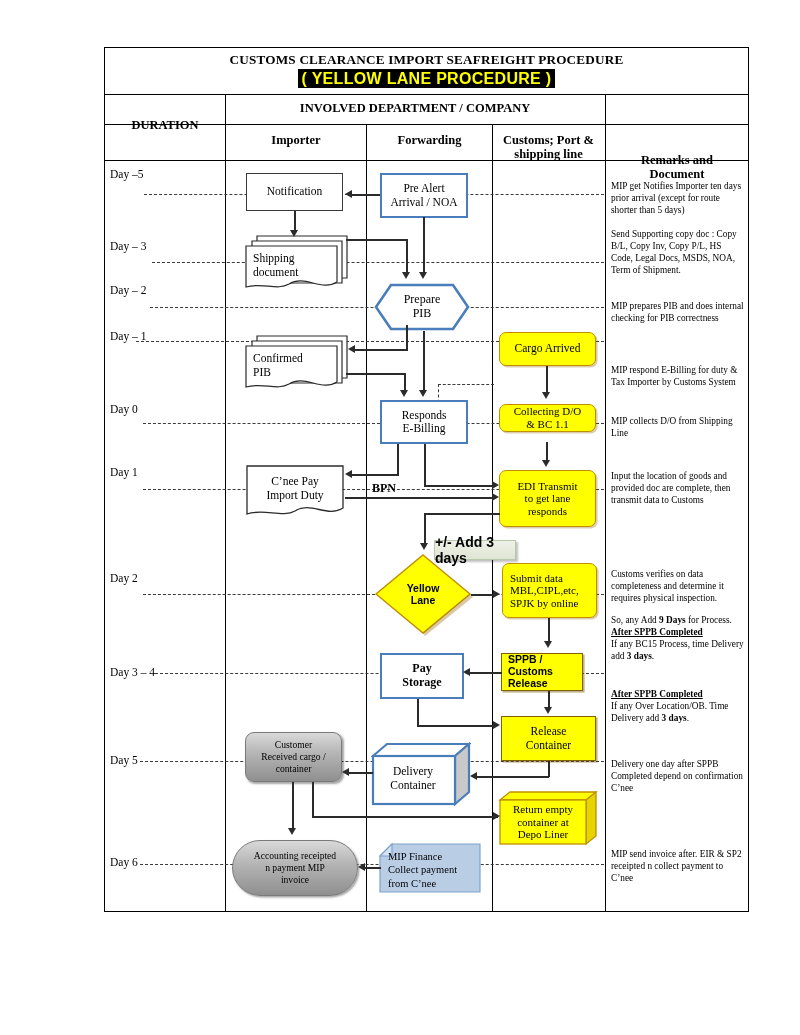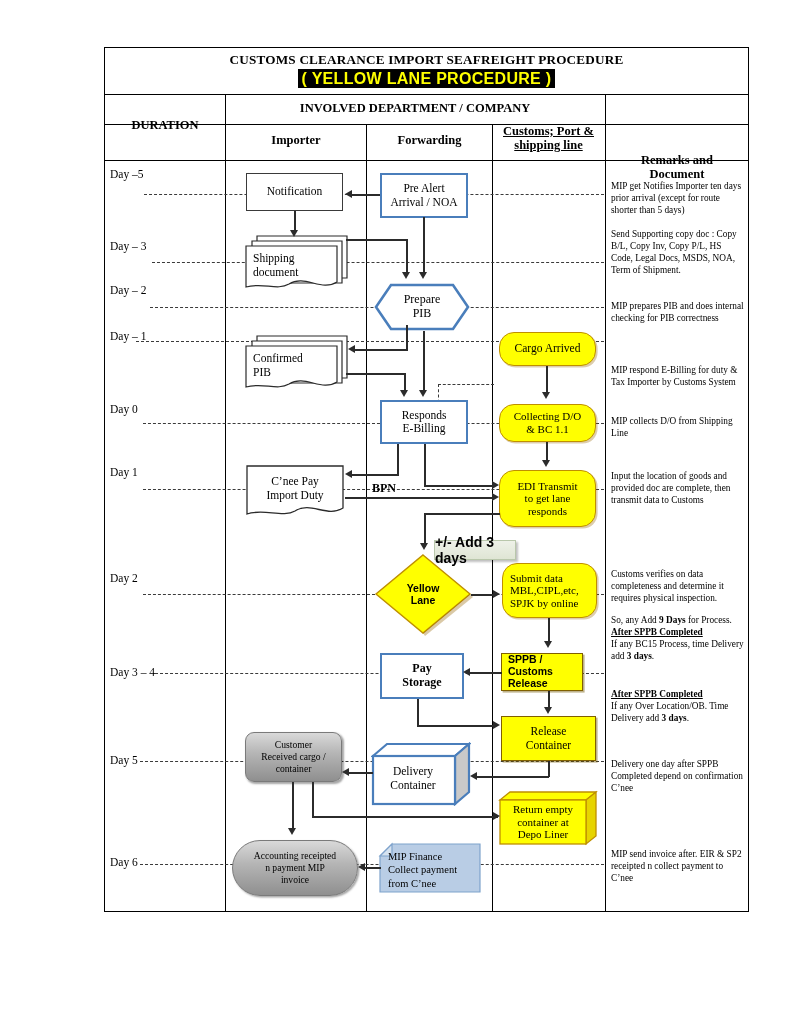--- a/index.html
+++ b/index.html
@@ -32,21 +32,21 @@
   
   .node{position:absolute;box-sizing:border-box;display:flex;align-items:center;justify-content:center;
         text-align:center;line-height:1.14;}
 
   .n-plainbox{border:1.6px solid #3a3a3a;background:#fff;font-size:11.5px;}
   .n-bluebox{border:2.4px solid #4a7ebb;background:#fff;font-size:11.5px;}
   .n-bluebox.bold{font-weight:bold;font-size:12px;}
 
   .n-yellow{background:#FFFF00;border:1.3px solid #bf8f00;font-size:11px;
             box-shadow:1.6px 1.6px 0 rgba(150,100,0,.32);}
-  .n-yellow.round{border-radius:15px;}
+  .n-yellow.round{border-radius:7px;}
   .n-yellow.sq{border-radius:0;border:1.3px solid #806000;box-shadow:1.6px 1.6px 0 rgba(110,85,0,.45);}
   .n-yellow.bold{font-weight:bold;font-family:"Liberation Sans",sans-serif;font-size:10.5px;}
 
   
   .hex{position:absolute;}
   .hex svg{position:absolute;left:0;top:0;}
   .hex .lbl{position:absolute;left:0;top:0;width:100%;height:100%;display:flex;align-items:center;
             justify-content:center;text-align:center;font-size:12px;line-height:1.15;}
 
   
@@ -129,21 +129,21 @@
   <div class="vline v2"></div>
   <div class="vline v3"></div>
   <div class="vline v4"></div>
 
   <div class="cellc" style="left:108px;top:118px;width:114px;">DURATION</div>
   <div class="cellc" style="left:228px;top:101px;width:374px;">INVOLVED DEPARTMENT / COMPANY</div>
   <div class="cellc" style="left:608px;top:113px;width:138px;white-space:pre-line;margin-top:40px;">Remarks and
 Document</div>
   <div class="cellc" style="left:228px;top:133px;width:136px;">Importer</div>
   <div class="cellc" style="left:369px;top:133px;width:121px;">Forwarding</div>
-  <div class="cellc" style="left:494px;top:124px;width:109px;white-space:pre-line;text-decoration:underline;">Customs; Port &amp;
+  <div class="cellc" style="left:494px;top:133px;width:109px;white-space:pre-line;">Customs; Port &amp;
 shipping line</div>
 
   <div class="day" style="left:110px;top:168px;">Day –5</div>
   <div class="day" style="left:110px;top:240px;">Day – 3</div>
   <div class="day" style="left:110px;top:284px;">Day – 2</div>
   <div class="day" style="left:110px;top:330px;">Day – 1</div>
   <div class="day" style="left:110px;top:403px;">Day 0</div>
   <div class="day" style="left:110px;top:466px;">Day 1</div>
   <div class="day" style="left:110px;top:572px;">Day 2</div>
   <div class="day" style="left:110px;top:666px;">Day 3 – 4</div>
@@ -277,21 +277,21 @@
 from C’nee</span>
       </div>
   </div>
 
   <div class="callout" style="left:434px;top:540px;width:82px;height:20px;">+/- Add 3 days</div>
 
   <div class="node n-yellow round" style="left:499px;top:332px;width:97px;height:34px;">
     <span style="white-space:pre-line;font-size:11.5px">Cargo Arrived</span>
   </div>
 
-  <div class="node n-yellow round" style="left:499px;top:404px;width:97px;height:38px;">
+  <div class="node n-yellow round" style="left:499px;top:404px;width:97px;height:28px;">
     <span style="white-space:pre-line">Collecting D/O
 &amp; BC 1.1</span>
   </div>
 
   <div class="node n-yellow round" style="left:499px;top:470px;width:97px;height:57px;">
     <span style="white-space:pre-line">EDI Transmit
 to get lane
 responds</span>
   </div>
 

